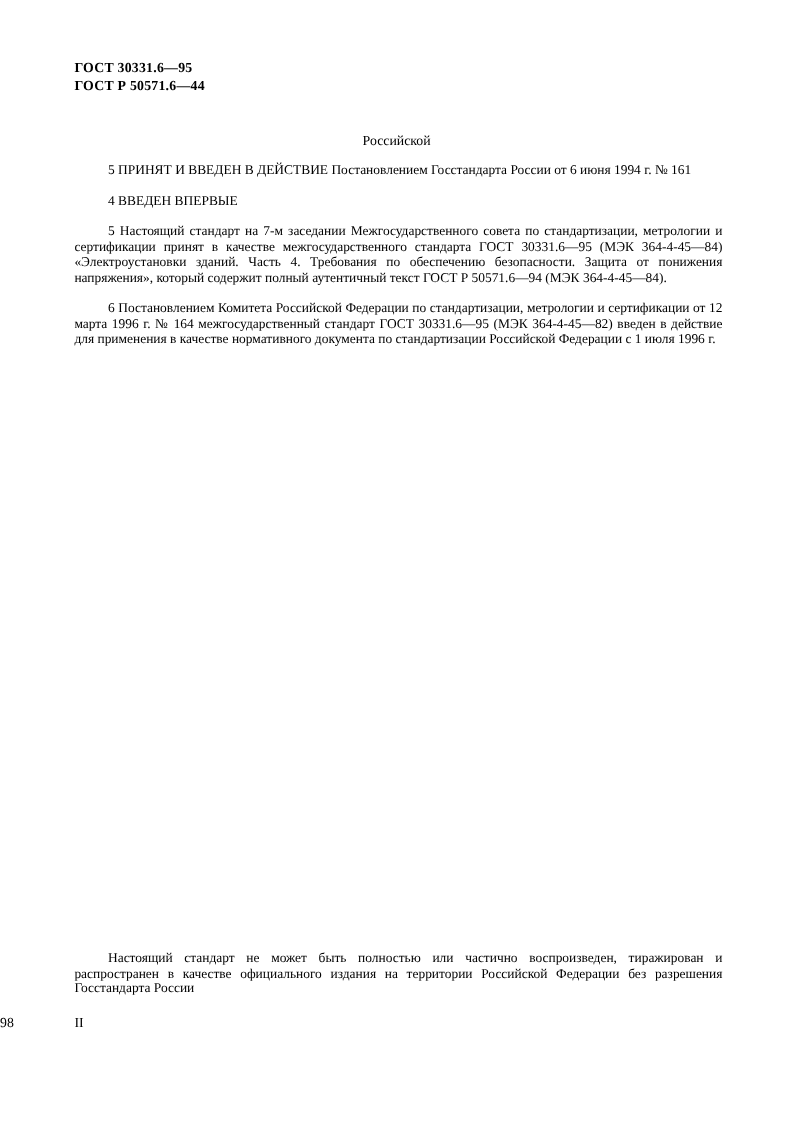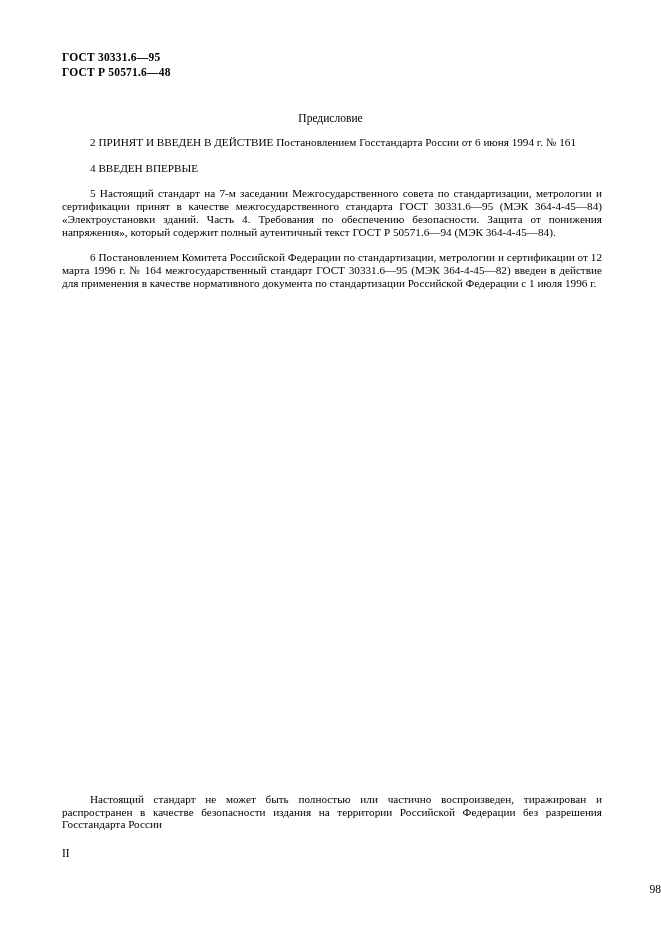--- a/index.html
+++ b/index.html
@@ -72,47 +72,46 @@
     font-size: 11.5px;
   }
   .footer .page-roman {
     position: absolute;
     left: 62px;
     top: 0;
   }
   .footer .page-number {
     position: absolute;
     left: 0;
-    width: 661px;
-    text-align: right;
+    width: 581px;
+    text-align: left;
     top: 0;
-    margin-top: 36px;
   }
 </style>
 </head>
 <body>
 
 <div class="page">
 
   <div class="doc-header">
     <div>ГОСТ 30331.6—95</div>
-    <div>ГОСТ Р 50571.6—48</div>
+    <div>ГОСТ Р 50571.6—44</div>
   </div>
 
-  <div class="doc-title">Предисловие</div>
+  <div class="doc-title">Российской</div>
 
   <div class="content">
-    <p>2 ПРИНЯТ И ВВЕДЕН В ДЕЙСТВИЕ Постановлением Госстандарта России от 6 июня 1994 г. № 161</p>
+    <p>5 ПРИНЯТ И ВВЕДЕН В ДЕЙСТВИЕ Постановлением Госстандарта России от 6 июня 1994 г. № 161</p>
     <p>4 ВВЕДЕН ВПЕРВЫЕ</p>
     <p>5 Настоящий стандарт на 7-м заседании Межгосударственного совета по стандартизации, метрологии и сертификации принят в качестве межгосударственного стандарта ГОСТ 30331.6—95 (МЭК 364-4-45—84) «Электроустановки зданий. Часть 4. Требования по обеспечению безопасности. Защита от понижения напряжения», который содержит полный аутентичный текст ГОСТ Р 50571.6—94 (МЭК 364-4-45—84).</p>
     <p>6 Постановлением Комитета Российской Федерации по стандартизации, метрологии и сертификации от 12 марта 1996 г. № 164 межгосударственный стандарт ГОСТ 30331.6—95 (МЭК 364-4-45—82) введен в действие для применения в качестве нормативного документа по стандартизации Российской Федерации с 1 июля 1996 г.</p>
   </div>
 
   <div class="footnote">
-    <p>Настоящий стандарт не может быть полностью или частично воспроизведен, тиражирован и распространен в качестве безопасности издания на территории Российской Федерации без разрешения Госстандарта России</p>
+    <p>Настоящий стандарт не может быть полностью или частично воспроизведен, тиражирован и распространен в качестве официального издания на территории Российской Федерации без разрешения Госстандарта России</p>
   </div>
 
   <div class="footer">
     <span class="page-roman">II</span>
     <span class="page-number">98</span>
   </div>
 
 </div>
 
 </body></html>

